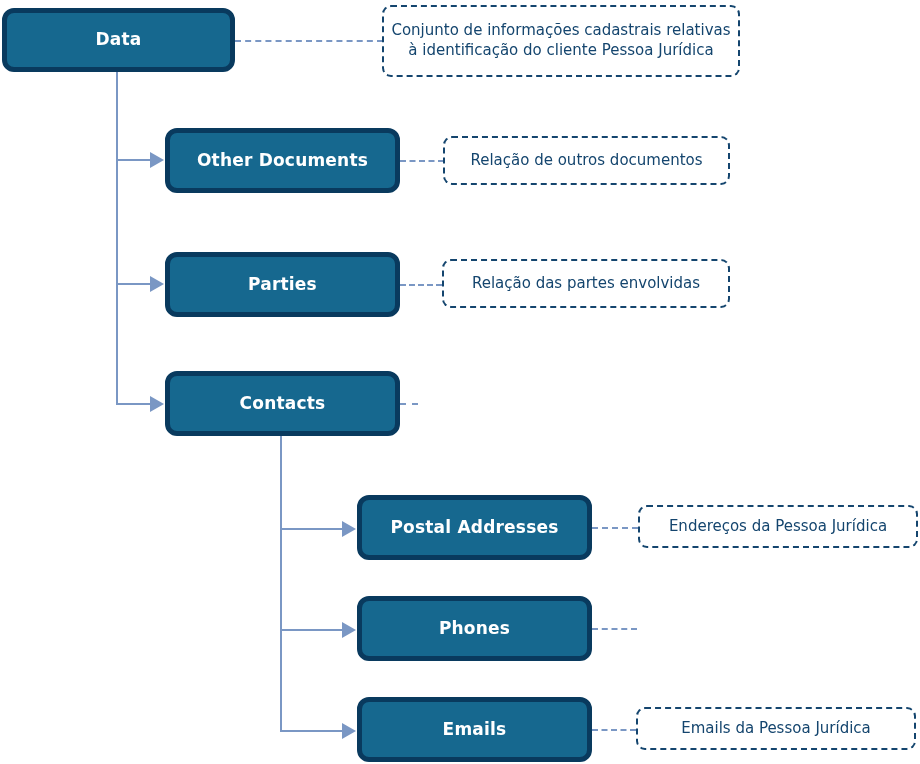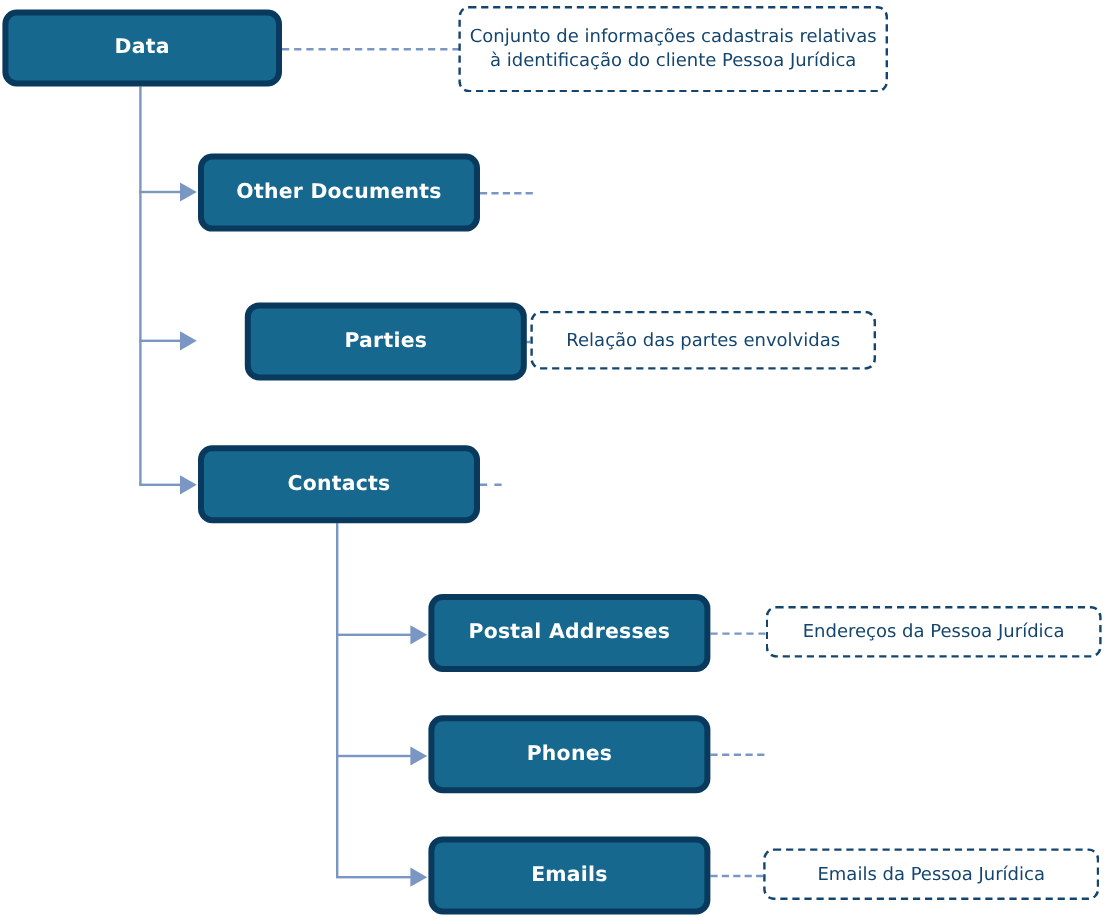--- a/index.html
+++ b/index.html
@@ -118,21 +118,21 @@
   <div class="leader" style="left:592px; top:729px; width:44px;"></div>
 
   <div class="node" style="left:2px; top:8px; width:233px; height:64px;">
     <span class="node-label">Data</span>
   </div>
 
   <div class="node" style="left:165px; top:128px; width:235px; height:65px;">
     <span class="node-label">Other Documents</span>
   </div>
 
-  <div class="node" style="left:165px; top:252px; width:235px; height:65px;margin-left:39px;">
+  <div class="node" style="left:165px; top:252px; width:235px; height:65px;">
     <span class="node-label">Parties</span>
   </div>
 
   <div class="node" style="left:165px; top:371px; width:235px; height:65px;">
     <span class="node-label">Contacts</span>
   </div>
 
   <div class="node" style="left:357px; top:495px; width:235px; height:65px;">
     <span class="node-label">Postal Addresses</span>
   </div>
@@ -142,20 +142,23 @@
   </div>
 
   <div class="node" style="left:357px; top:697px; width:235px; height:65px;">
     <span class="node-label">Emails</span>
   </div>
 
   <div class="note" style="left:382px; top:5px; width:358px; height:72px;">
     <span class="note-label">Conjunto de informações cadastrais relativas à identificação do cliente Pessoa Jurídica</span>
   </div>
 
+  <div class="note" style="left:443px; top:136px; width:287px; height:49px;">
+    <span class="note-label">Relação de outros documentos</span>
+  </div>
 
   <div class="note" style="left:442px; top:259px; width:288px; height:49px;">
     <span class="note-label">Relação das partes envolvidas</span>
   </div>
 
 
   <div class="note" style="left:638px; top:505px; width:280px; height:43px;">
     <span class="note-label">Endereços da Pessoa Jurídica</span>
   </div>
 

